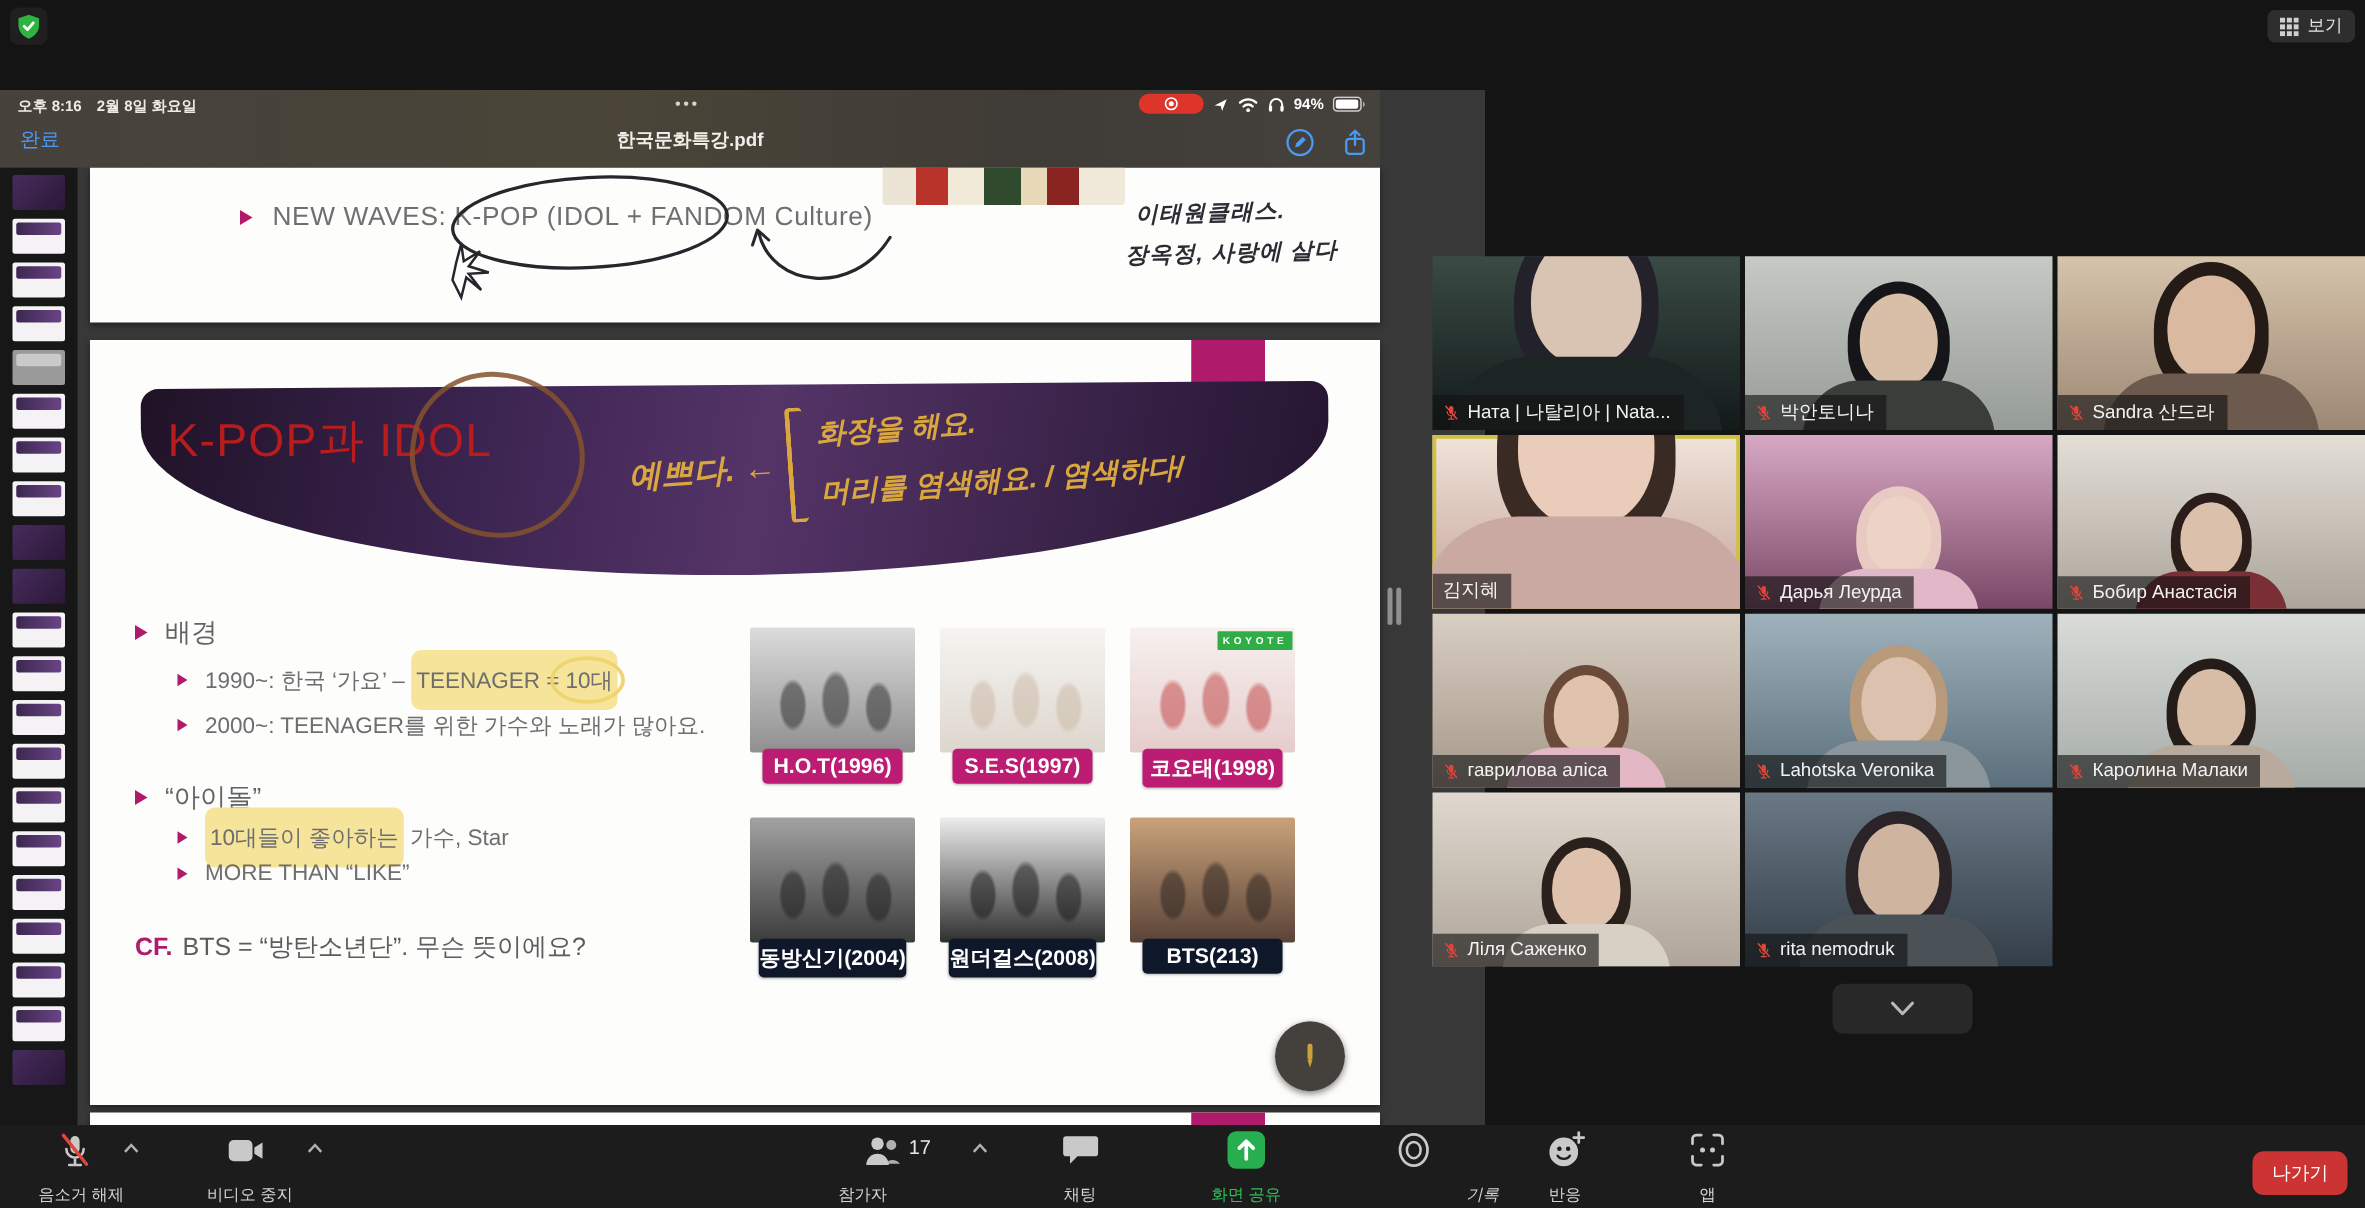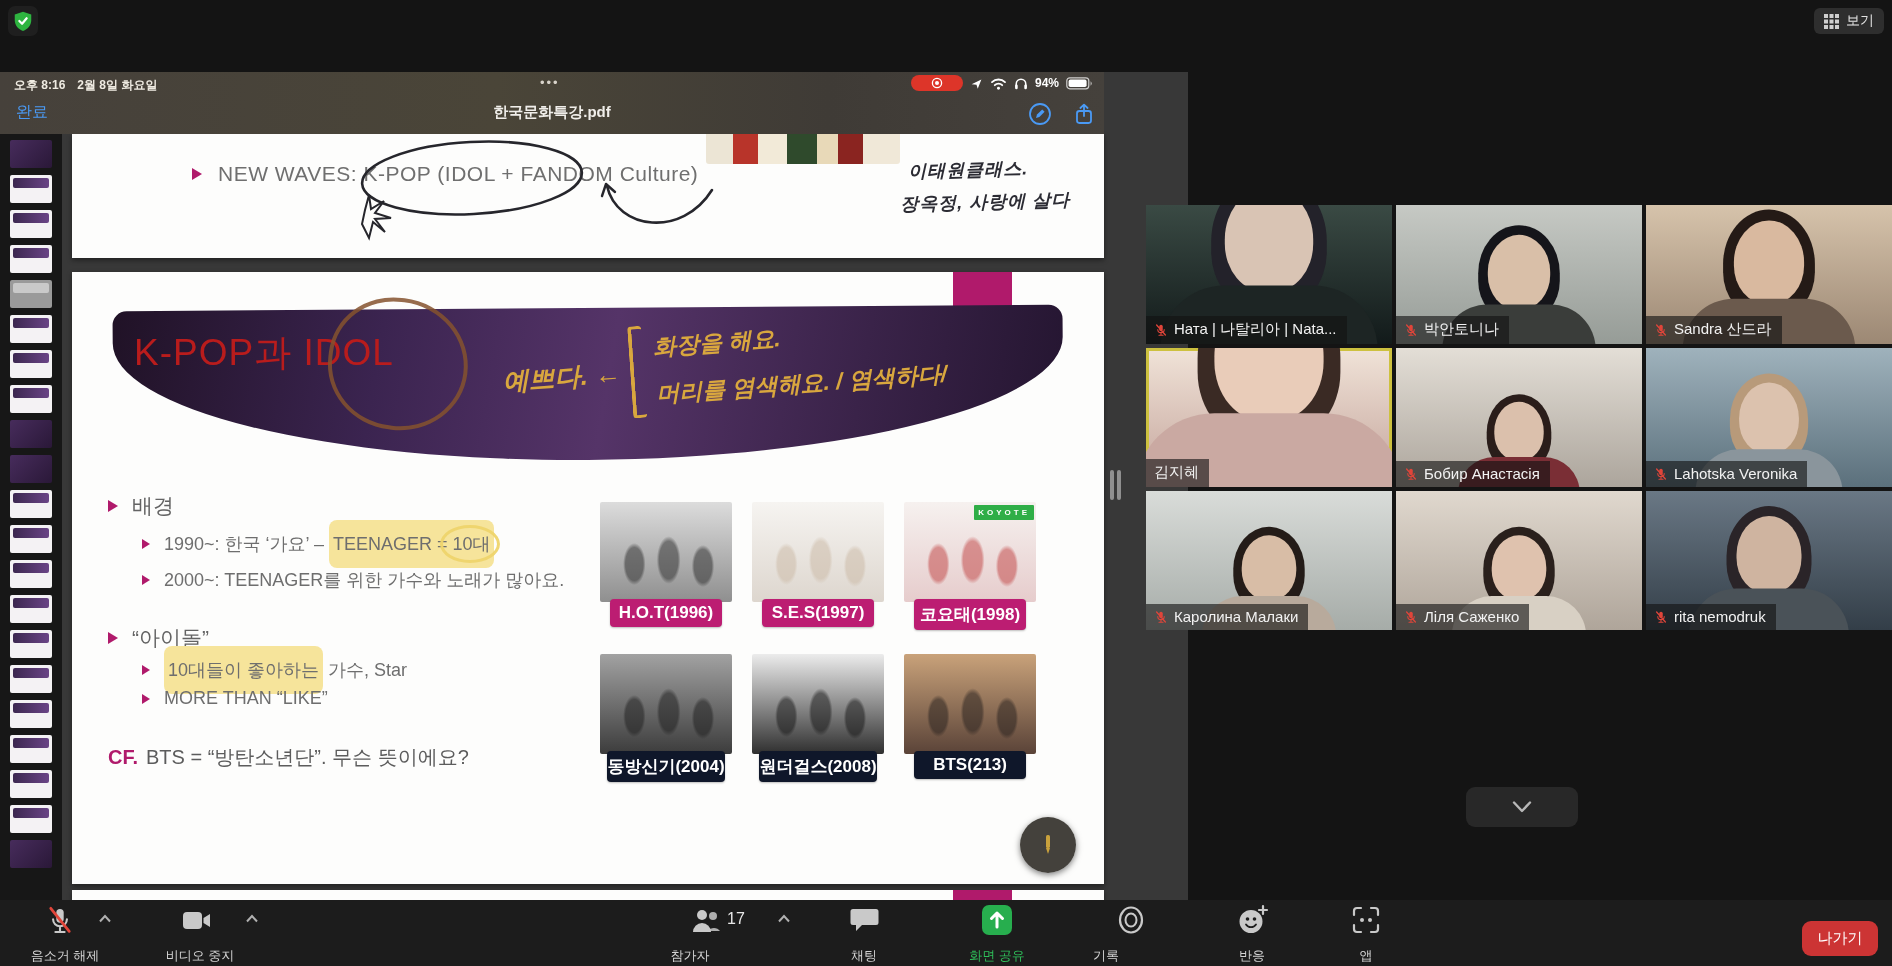--- a/index.html
+++ b/index.html
@@ -430,33 +430,63 @@
     <div class="person">
       <div class="hair"></div>
       <div class="head"></div>
       <div class="torso"></div>
     </div>
     <div class="badge">
 
       <span class="tname">김지혜</span>
     </div>
   </div>
+    <div class="tile muted" style="--c1: #d7a8c4; --c2: #7a4866; --skin: #ecd3c6; --hair: #e9cac3; --shirt: #e0b8c8; --pscale: 1;">
+    <div class="person">
+      <div class="hair"></div>
+      <div class="head"></div>
+      <div class="torso"></div>
+    </div>
+    <div class="badge">
+      <svg width="14" height="14" viewBox="0 0 24 24">
+        <path d="M12 3a3 3 0 0 1 3 3v5a3 3 0 0 1-6 0V6a3 3 0 0 1 3-3z" fill="#e0453a"></path>
+        <path d="M6.5 11a5.5 5.5 0 0 0 11 0 M12 16.5 V21 M8.5 21 h7" stroke="#e0453a" stroke-width="1.8" fill="none" stroke-linecap="round"></path>
+        <path d="M4.5 3.5 L19.5 20.5" stroke="#e0453a" stroke-width="2.2" stroke-linecap="round"></path>
+      </svg>
+      <span class="tname">Дарья Леурда</span>
+    </div>
+  </div>
     <div class="tile muted" style="--c1: #e3ded6; --c2: #aca59c; --skin: #dbc0ac; --hair: #2a1d1a; --shirt: #7a2e35; --pscale: 0.95;">
     <div class="person">
       <div class="hair"></div>
       <div class="head"></div>
       <div class="torso"></div>
     </div>
     <div class="badge">
       <svg width="14" height="14" viewBox="0 0 24 24">
         <path d="M12 3a3 3 0 0 1 3 3v5a3 3 0 0 1-6 0V6a3 3 0 0 1 3-3z" fill="#e0453a"></path>
         <path d="M6.5 11a5.5 5.5 0 0 0 11 0 M12 16.5 V21 M8.5 21 h7" stroke="#e0453a" stroke-width="1.8" fill="none" stroke-linecap="round"></path>
         <path d="M4.5 3.5 L19.5 20.5" stroke="#e0453a" stroke-width="2.2" stroke-linecap="round"></path>
       </svg>
       <span class="tname">Бобир Анастасія</span>
+    </div>
+  </div>
+    <div class="tile muted" style="--c1: #d9cec2; --c2: #a4988a; --skin: #dfc3ae; --hair: #6a4a38; --shirt: #e3b8c4; --pscale: 1;">
+    <div class="person">
+      <div class="hair"></div>
+      <div class="head"></div>
+      <div class="torso"></div>
+    </div>
+    <div class="badge">
+      <svg width="14" height="14" viewBox="0 0 24 24">
+        <path d="M12 3a3 3 0 0 1 3 3v5a3 3 0 0 1-6 0V6a3 3 0 0 1 3-3z" fill="#e0453a"></path>
+        <path d="M6.5 11a5.5 5.5 0 0 0 11 0 M12 16.5 V21 M8.5 21 h7" stroke="#e0453a" stroke-width="1.8" fill="none" stroke-linecap="round"></path>
+        <path d="M4.5 3.5 L19.5 20.5" stroke="#e0453a" stroke-width="2.2" stroke-linecap="round"></path>
+      </svg>
+      <span class="tname">гаврилова аліса</span>
     </div>
   </div>
     <div class="tile muted" style="--c1: #9fb2bc; --c2: #5b707c; --skin: #dcc2ae; --hair: #b89a7a; --shirt: #8a959c; --pscale: 1.15;">
     <div class="person">
       <div class="hair"></div>
       <div class="head"></div>
       <div class="torso"></div>
     </div>
     <div class="badge">
       <svg width="14" height="14" viewBox="0 0 24 24">
@@ -561,21 +591,21 @@
   <svg class="tb-icon" style="left:981px;top:4px;" width="32" height="32" viewBox="0 0 32 32">
     <rect x="1" y="1" width="30" height="30" rx="7" fill="#27ae4e"></rect>
     <path d="M16 23 V9 M10.5 14.5 L16 9 L21.5 14.5" fill="none" stroke="#fff" stroke-width="3" stroke-linecap="round" stroke-linejoin="round"></path>
   </svg>
   <div class="tb-label" id="share-label" style="left:927px;">화면 공유</div>
 
   <svg class="tb-icon" style="left:1116px;top:5px;" width="30" height="30" viewBox="0 0 30 30">
     <ellipse cx="15" cy="15" rx="11" ry="12.5" fill="none" stroke="#c9c9c9" stroke-width="2.2"></ellipse>
     <ellipse cx="15" cy="15" rx="5.5" ry="6.5" fill="none" stroke="#c9c9c9" stroke-width="2"></ellipse>
   </svg>
-  <div class="tb-label" style="left:1036px;">기록</div>
+  <div class="tb-label" style="left:1116px;font-style:italic;">기록</div>
 
   <svg class="tb-icon" style="left:1238px;top:4px;" width="32" height="32" viewBox="0 0 32 32">
     <path d="M13 29 a11.5 11.5 0 1 1 0-23 a11.5 11.5 0 0 1 0 23z" fill="#c9c9c9"></path>
     <circle cx="9.5" cy="15" r="1.8" fill="#1c1c1c"></circle>
     <circle cx="16.5" cy="15" r="1.8" fill="#1c1c1c"></circle>
     <path d="M8 20.5 a6 6 0 0 0 10 0" fill="none" stroke="#1c1c1c" stroke-width="1.8" stroke-linecap="round"></path>
     <path d="M25 2 v8 M21 6 h8" stroke="#c9c9c9" stroke-width="2.2" stroke-linecap="round"></path>
   </svg>
   <div class="tb-label" style="left:1182px;">반응</div>
 

